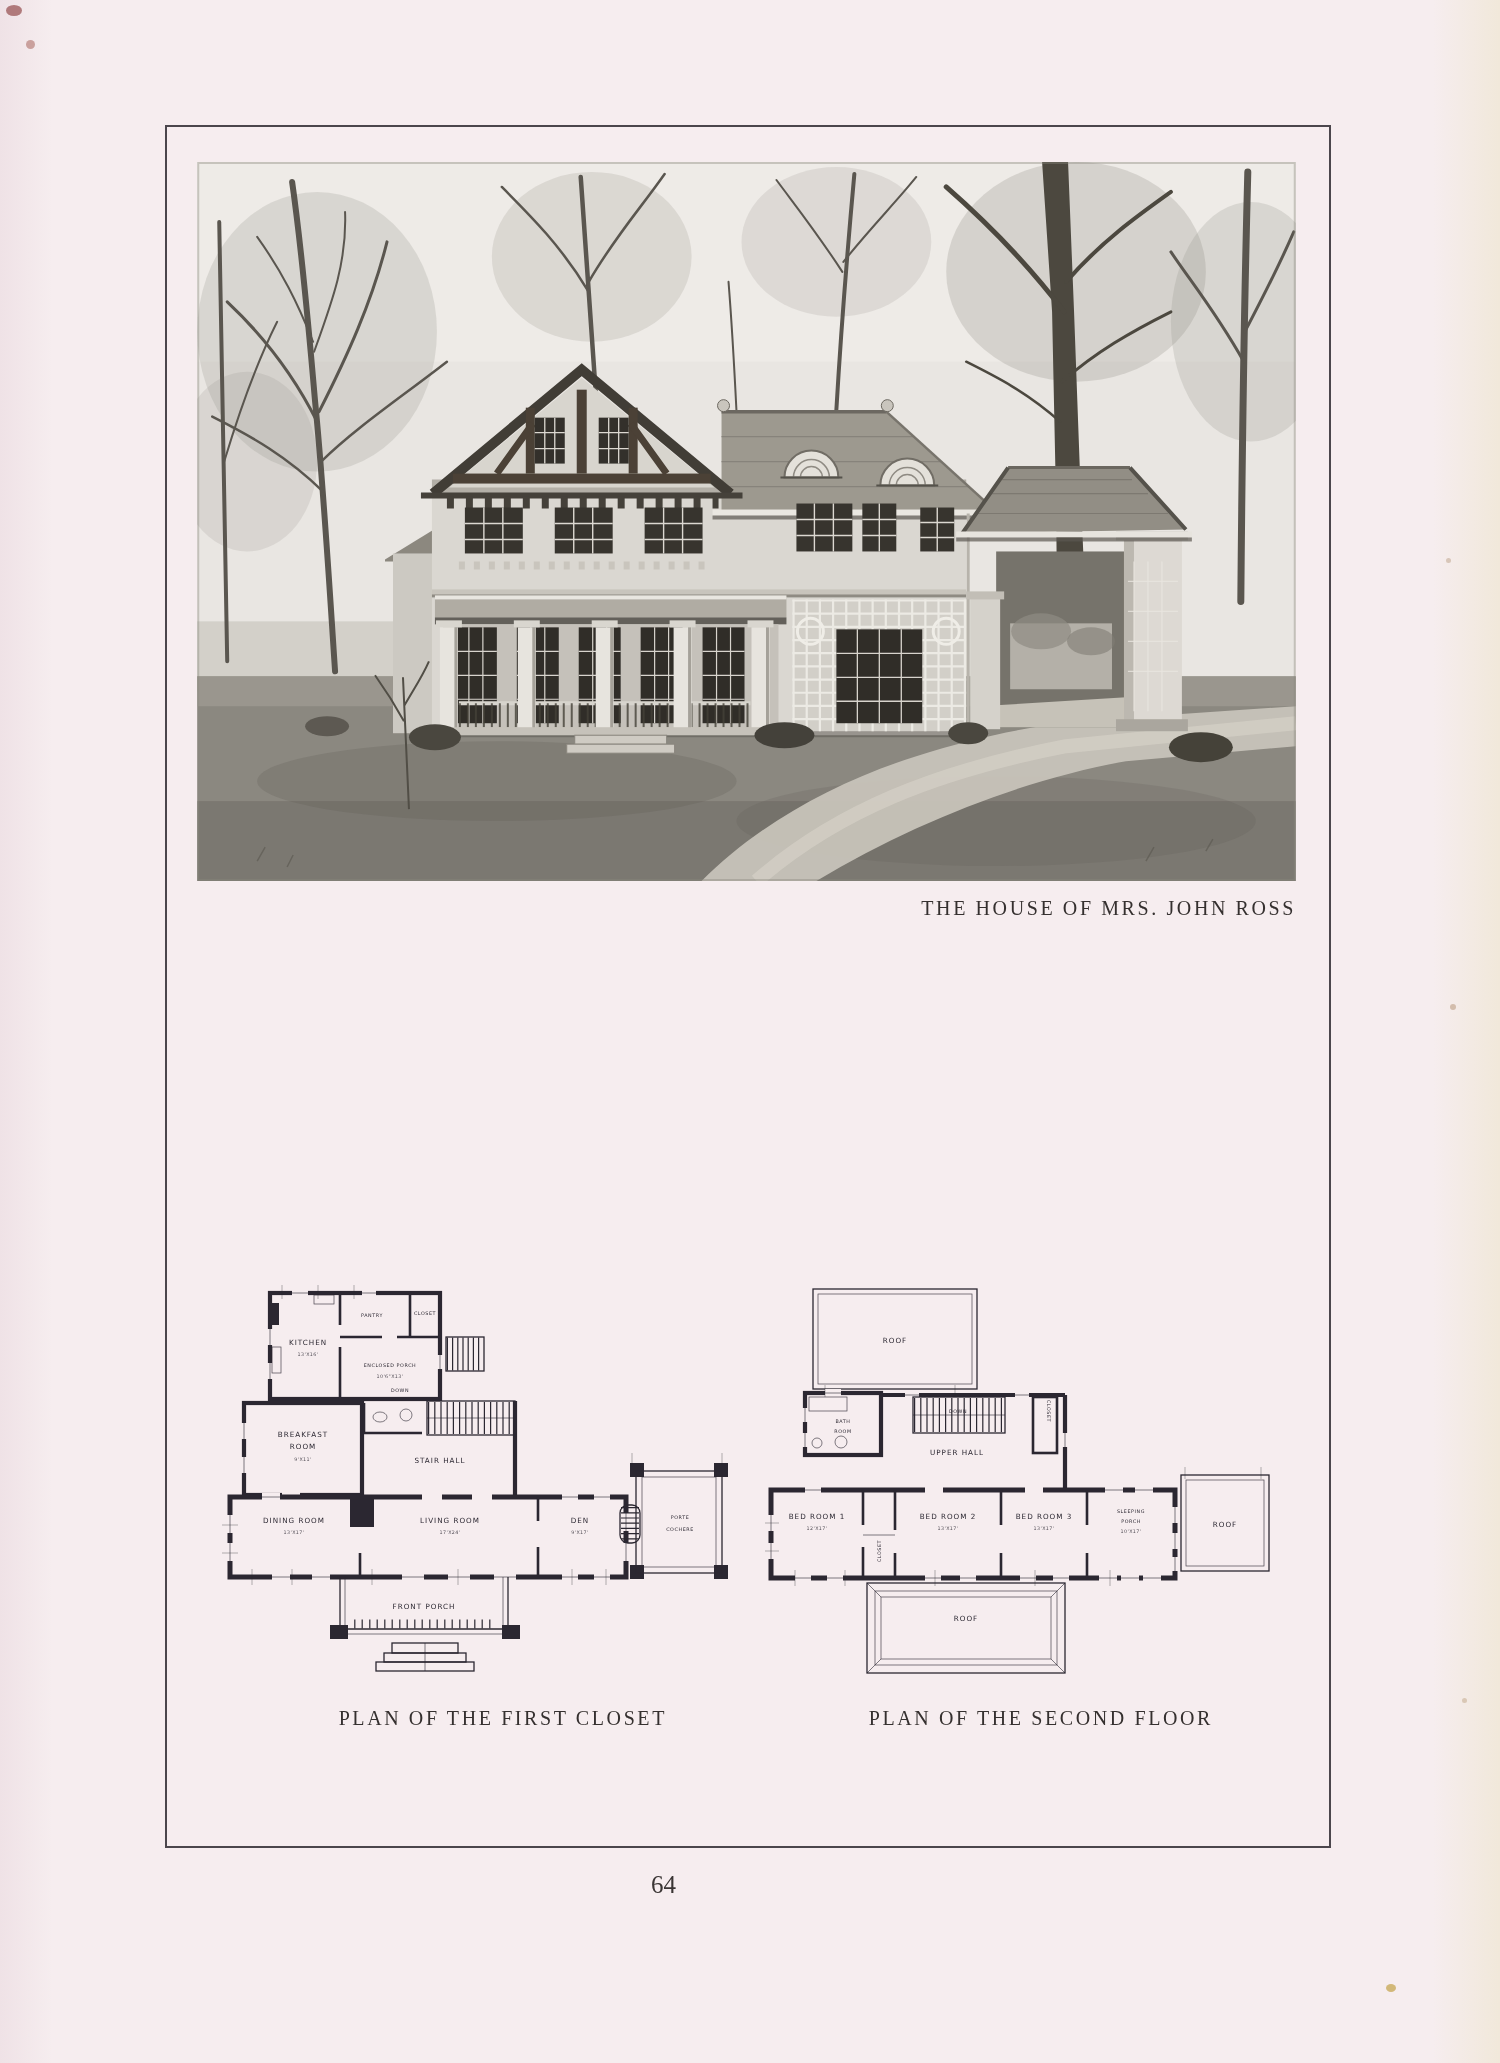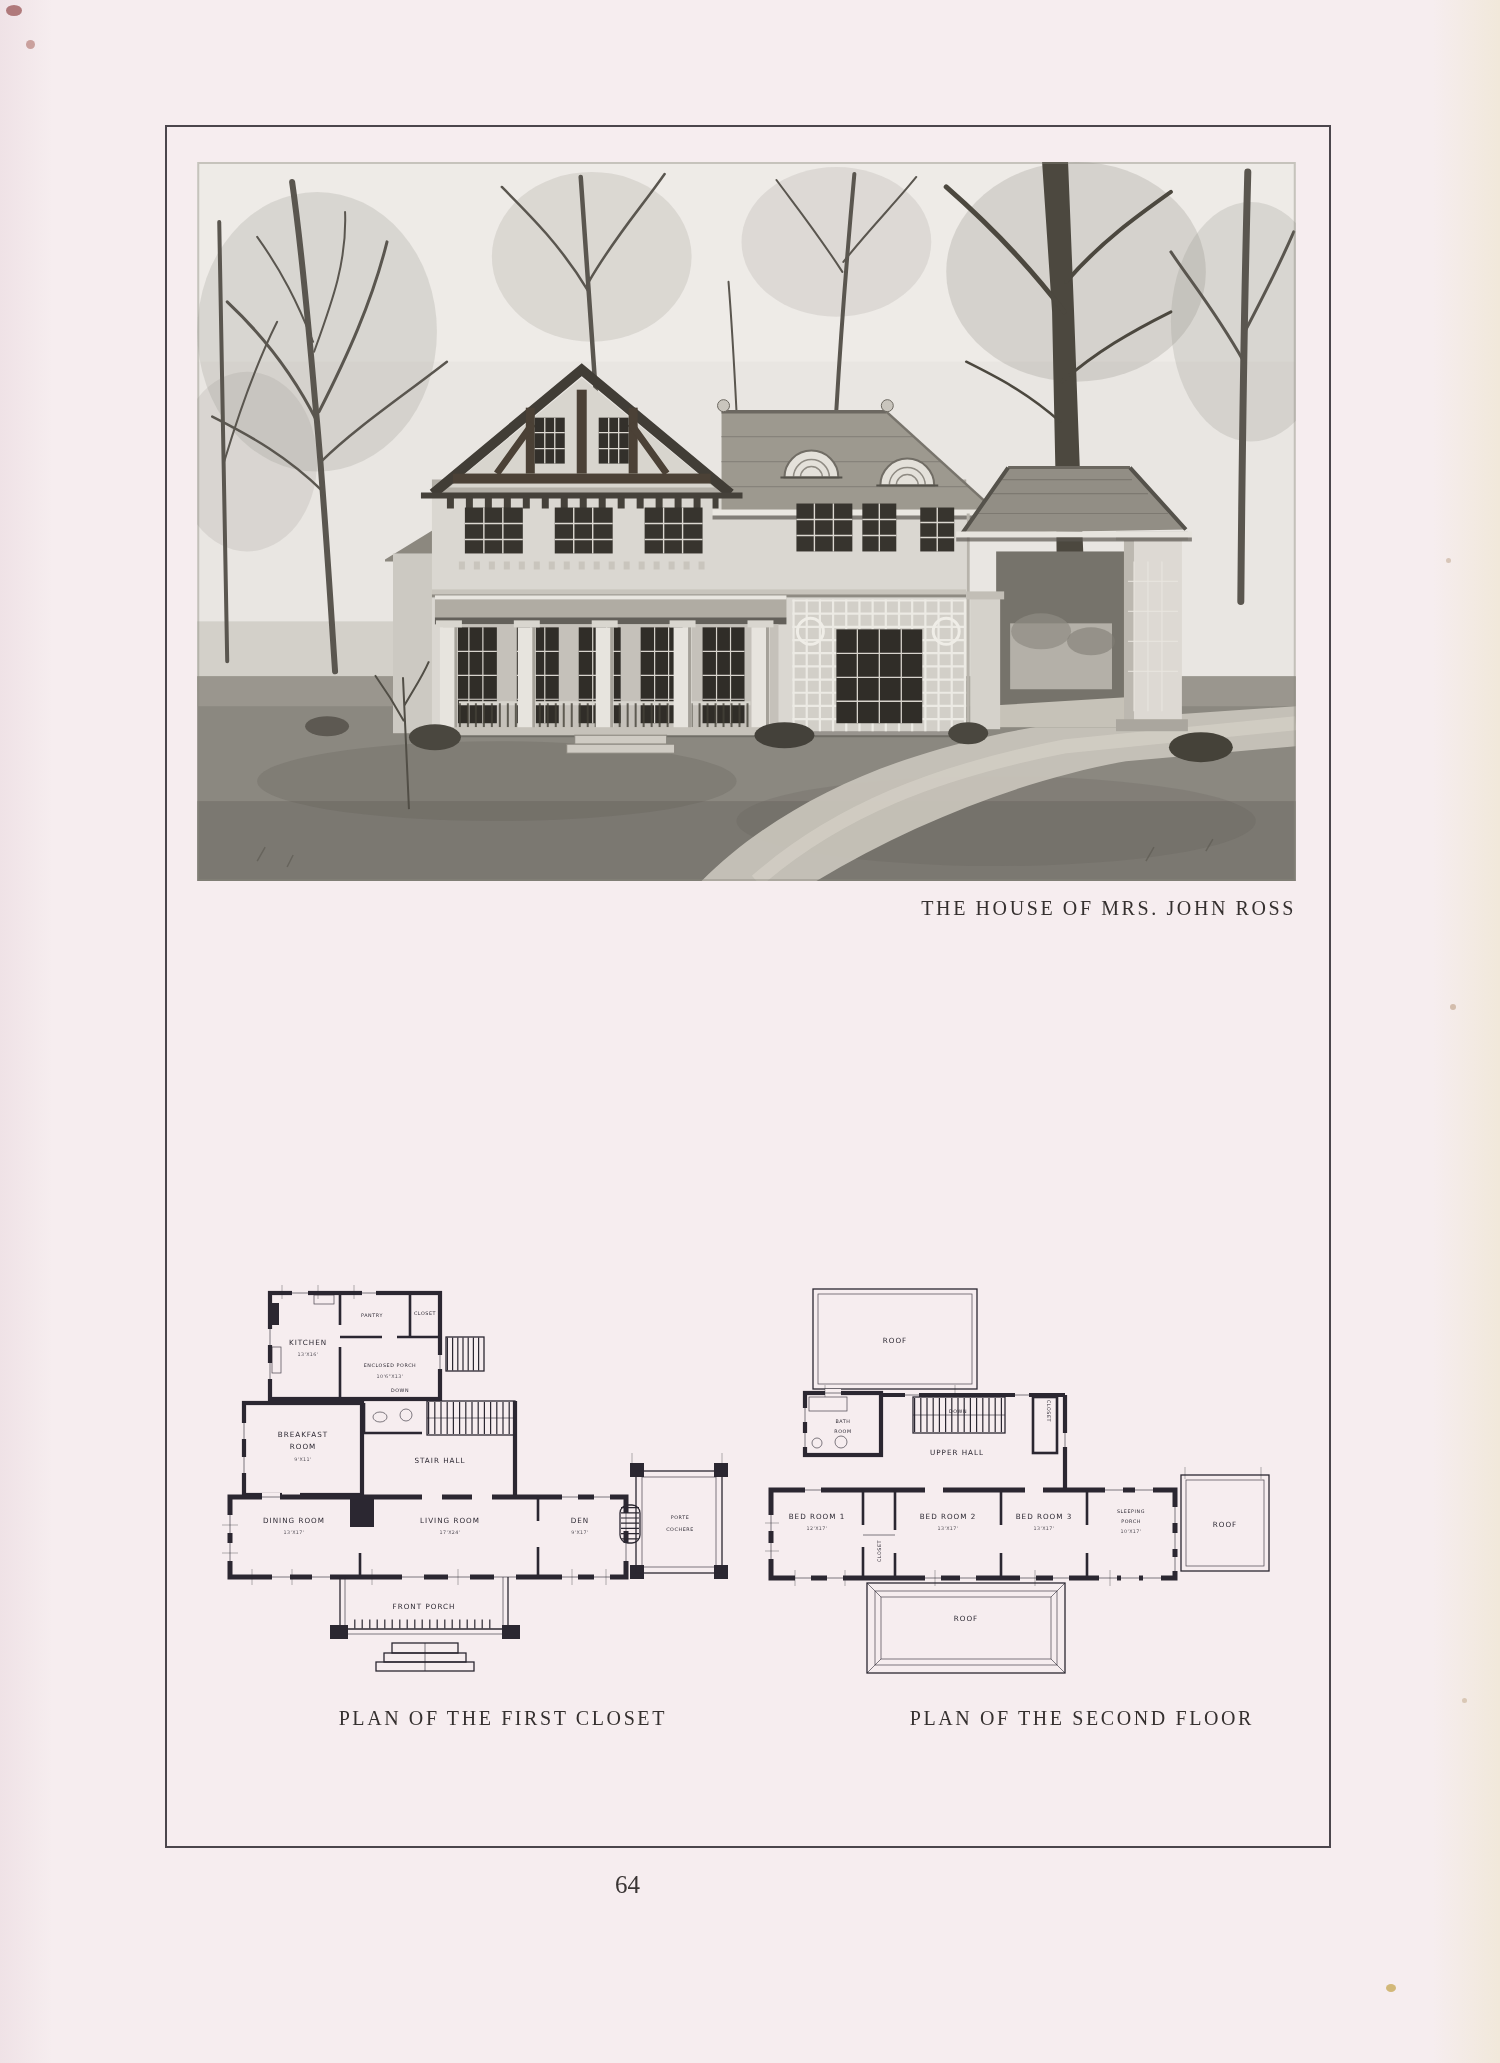--- a/index.html
+++ b/index.html
@@ -16,24 +16,24 @@
     border:2px solid #4b464c;box-sizing:border-box;
   }
   .photo{position:absolute;left:197px;top:162px;width:1099px;height:719px;display:block;}
   .caption{
     position:absolute;text-align:right;
     font-family:"Liberation Serif", serif;
     font-size:20px;letter-spacing:2.6px;color:#35302f;white-space:nowrap;
   }
   .photo-caption{left:196px;width:1100px;top:897px;}
   .plan-caption-1{left:222px;width:445px;top:1707px;}
-  .plan-caption-2{left:809px;width:445px;top:1707px;}
+  .plan-caption-2{left:768px;width:445px;top:1707px;}
   .page-number{
     position:absolute;left:0;width:1255px;top:1871px;text-align:center;
-    font-family:"Liberation Serif", serif;font-size:25px;color:#3a3534;
+    font-family:"Liberation Serif", serif;font-size:25px;color:#3a3534;padding-left:36px;
   }
   .plan{position:absolute;width:515px;height:410px;display:block;}
   .plan1{left:222px;top:1285px;}
   .plan2{left:765px;top:1285px;}
   
   .w5{stroke:#2b2731;stroke-width:5;fill:none}
   .w4{stroke:#2b2731;stroke-width:4.2;fill:none}
   .w2{stroke:#2b2731;stroke-width:2.6;fill:none}
   .w1{stroke:#2b2731;stroke-width:1.3;fill:none}
   .thin{stroke:#2b2731;stroke-width:.7;fill:none;opacity:.85}

